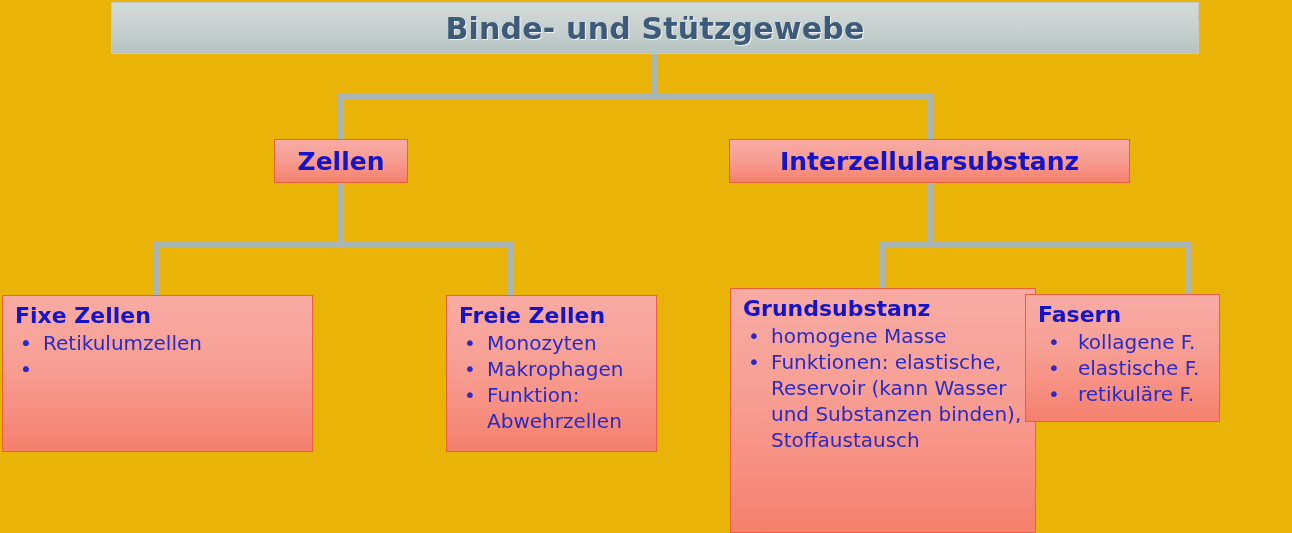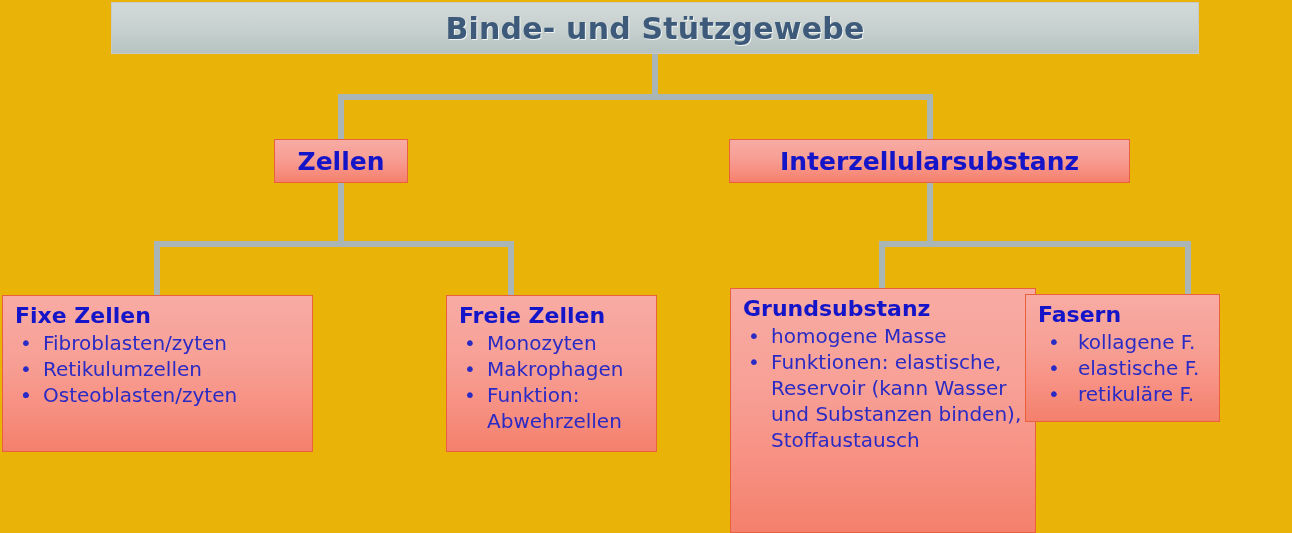--- a/index.html
+++ b/index.html
@@ -136,32 +136,30 @@
 
   <div class="node level2" style="left:274px; top:139px; width:134px; height:44px;">
     <span class="node-title">Zellen</span>
   </div>
 
   <div class="node leaf" style="left:2px; top:295px; width:311px; height:157px;">
     <div class="node-title">Fixe Zellen</div>
     <ul class="bullets">
       <li>
         <span class="bullet-dot">•</span>
-        <span>Fibroblasten/zyten</span>
       </li>
       <li>
         <span class="bullet-dot">•</span>
         <span>Retikulumzellen</span>
       </li>
       <li>
         <span class="bullet-dot">•</span>
       </li>
       <li>
         <span class="bullet-dot">•</span>
-        <span>Osteoblasten/zyten</span>
       </li>
     </ul>
   </div>
 
   <div class="node leaf" style="left:406px; top:295px; width:211px; height:157px;margin-left:40px;">
     <div class="node-title">Freie Zellen</div>
     <ul class="bullets">
       <li>
         <span class="bullet-dot">•</span>
         <span>Monozyten</span>

